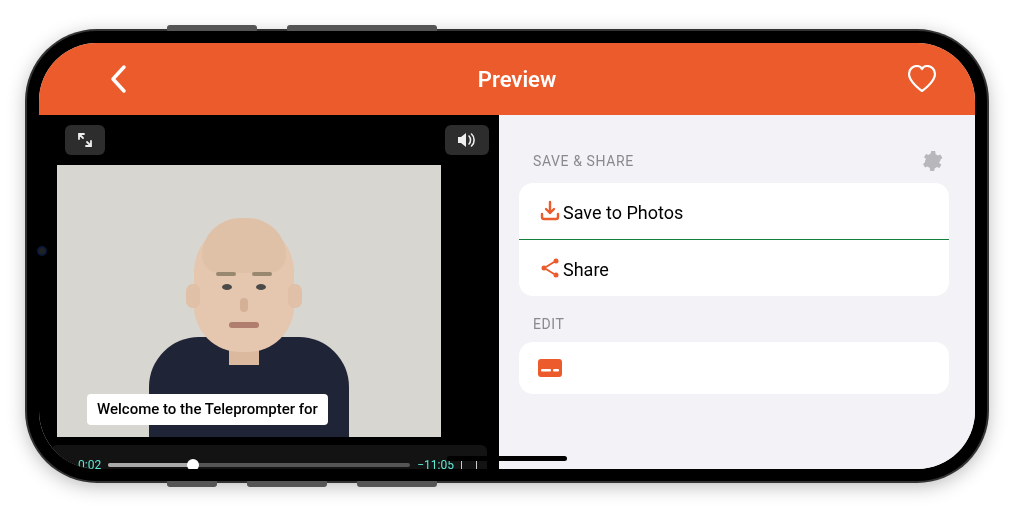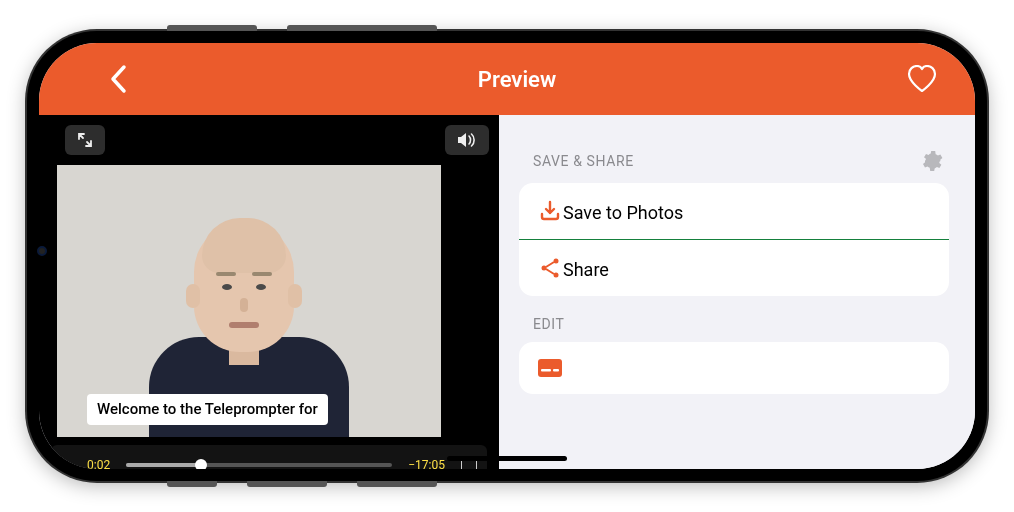--- a/index.html
+++ b/index.html
@@ -178,22 +178,22 @@
     border-radius: 4px;
   }
   .video-controls {
     height: 40px;
     background: rgba(20,20,20,0.95);
     margin: 8px 12px 0 12px;
     border-radius: 6px;
     display: flex;
     align-items: center;
     padding: 0 10px;
-    gap: 16px;
-    color: #fde047;
+    gap: 7px;
+    color: #5eead4;
     font-size: 12px;
   }
   .play-tri {
     width: 0; height: 0;
     border-left: 10px solid #eee;
     border-top: 6px solid transparent;
     border-bottom: 6px solid transparent;
     cursor: pointer;
   }
   .track {
@@ -311,21 +311,21 @@
             <div>Welcome to the Teleprompter for</div>
           </div>
         </div>
         <div class="video-controls">
           <div class="play-tri"></div>
           <span>0:02</span>
           <div class="track">
             <div class="track-fill"></div>
             <div class="track-thumb"></div>
           </div>
-          <span>−17:05</span>
+          <span>−11:05</span>
           <div class="airplay"></div>
         </div>
       </div>
 
       <div class="side-pane">
         <div class="section-head">
           <span>SAVE &amp; SHARE</span>
           <span class="gear">
             <svg width="24" height="24" viewBox="0 0 24 24" fill="#b8b8bc">
                 <path d="M12 8a4 4 0 100 8 4 4 0 000-8zm9.4 4a7.5 7.5 0 00-.12-1.3l2.1-1.64-2-3.46-2.48 1a7.6 7.6 0 00-2.25-1.3L16.2 2h-4l-.45 2.6a7.6 7.6 0 00-2.25 1.3l-2.48-1-2 3.46 2.1 1.64A7.5 7.5 0 006 12c0 .44.04.87.12 1.3L4 14.94l2 3.46 2.48-1c.68.54 1.44.98 2.25 1.3L11.2 22h4l.45-2.6c.81-.32 1.57-.76 2.25-1.3l2.48 1 2-3.46-2.1-1.64c.08-.43.12-.86.12-1.3z"></path>

